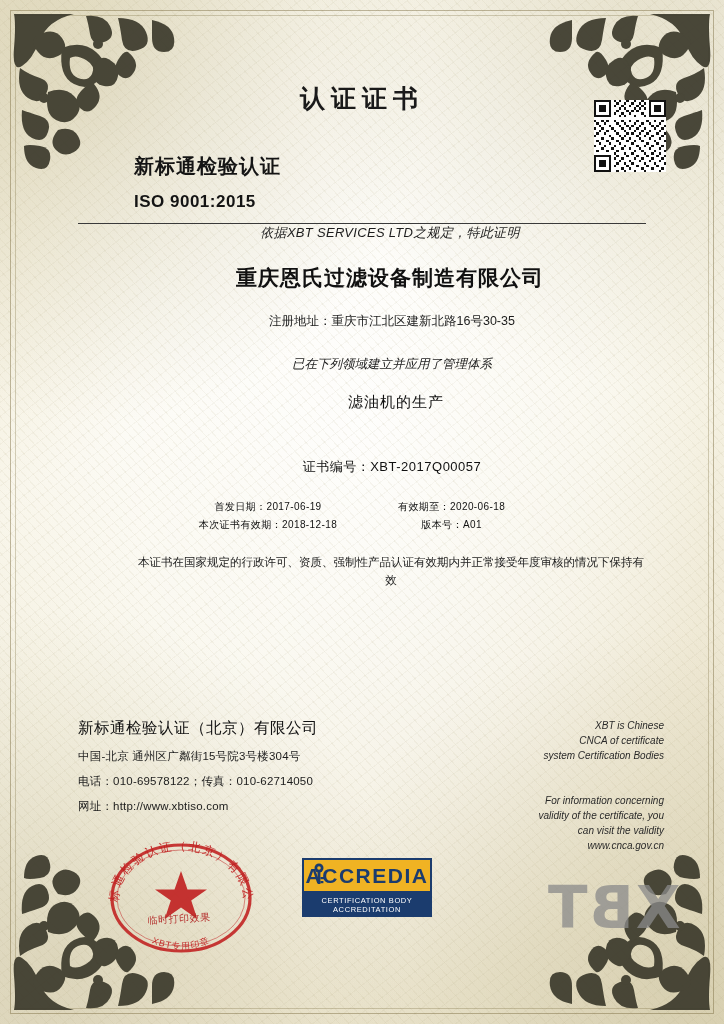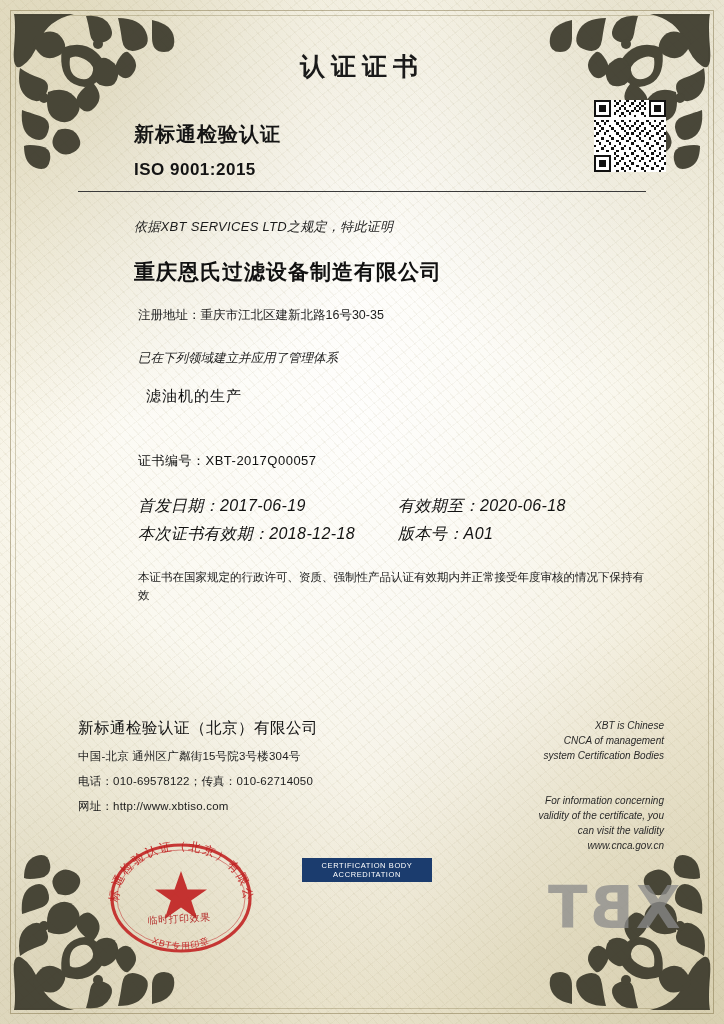--- a/index.html
+++ b/index.html
@@ -63,21 +63,21 @@
     padding: 0 78px;
     box-sizing: border-box;
   }
 
   .doc-title {
     text-align: center;
     font-size: 25px;
     font-weight: bold;
     letter-spacing: 6px;
     color: #1a1a1a;
-    margin-top: 50px;
+    margin-top: 82px;
   }
   .standard-block {
     margin-top: 38px;
     padding-left: 56px;
   }
   .standard-line1 {
     font-size: 20px;
     font-weight: bold;
     color: #141414;
     letter-spacing: 1px;
@@ -90,21 +90,21 @@
     letter-spacing: 0.5px;
   }
   .hr-rule {
     margin: 11px 0 0 0;
     border: 0;
     border-top: 1px solid #3a3a3a;
     width: 100%;
   }
   .body-block {
     padding-left: 56px;
-    margin-top: 26px;
+    text-align: center;
   }
   .lead-line {
     font-size: 13px;
     font-style: italic;
     color: #1c1c1c;
     letter-spacing: 0.3px;
   }
   .company-name {
     font-size: 21px;
     font-weight: bold;
@@ -138,25 +138,24 @@
     margin-top: 46px;
     padding-left: 4px;
     letter-spacing: 0.5px;
   }
   .dates {
     margin-top: 22px;
     padding-left: 4px;
     display: flex;
   }
   .dates-col {
-    font-size: 16px;
+    font-size: 10px;
     color: #111;
     line-height: 1.75;
     letter-spacing: 0.4px;
-    font-style: italic;
   }
   .dates-col.left { width: 260px; }
   .note {
     font-size: 11.5px;
     color: #1c1c1c;
     line-height: 1.6;
     margin-top: 20px;
     padding-left: 4px;
     padding-right: 2px;
   }
@@ -603,21 +602,21 @@
 
   <div class="footer">
     <div>
       <div class="issuer-name">新标通检验认证（北京）有限公司</div>
       <div class="issuer-line">中国-北京 通州区广粼街15号院3号楼304号</div>
       <div class="issuer-line">电话：010-69578122；传真：010-62714050</div>
       <div class="issuer-line">网址：http://www.xbtiso.com</div>
     </div>
     <div class="en-block">
       <div class="en-line">XBT is Chinese</div>
-      <div class="en-line">CNCA of management</div>
+      <div class="en-line">CNCA of certificate</div>
       <div class="en-line">system Certification Bodies</div>
       <div class="gap"></div>
       <div class="en-line">For information concerning</div>
       <div class="en-line">validity of the certificate, you</div>
       <div class="en-line">can visit the validity</div>
       <div class="en-line">www.cnca.gov.cn</div>
     </div>
   </div>
 
   <svg class="seal" viewBox="0 0 158 118">
@@ -633,18 +632,28 @@
       </text>
       <text font-size="9">
         <textPath href="#sealArcBottom" startOffset="50%" text-anchor="middle" letter-spacing="1">XBT专用印章</textPath>
       </text>
     </g>
     <polygon points="79,33 85.5,51.5 105,51.5 89.2,62.6 95.3,81 79,69.6 62.7,81 68.8,62.6 53,51.5 72.5,51.5" fill="#c01f1f" opacity="0.9"></polygon>
   </svg>
   <div class="seal-text">临时打印效果</div>
 
   <div class="accredia">
+    <div class="acc-top">
+      <svg class="acc-key" viewBox="0 0 20 24">
+        <circle cx="10" cy="6" r="4.5" fill="#1b3c6e"></circle>
+        <circle cx="10" cy="6" r="1.8" fill="#f0b323"></circle>
+        <rect x="8.6" y="10" width="2.8" height="12" fill="#1b3c6e"></rect>
+        <rect x="11.4" y="15" width="4" height="2.2" fill="#1b3c6e"></rect>
+        <rect x="11.4" y="19" width="3" height="2.2" fill="#1b3c6e"></rect>
+      </svg>
+      <span>ACCREDIA</span>
+    </div>
     <div class="acc-bottom">CERTIFICATION BODY ACCREDITATION</div>
   </div>
 
   <div class="xbt-mark">XBT</div>
 
 </div>
 
 </body></html>

